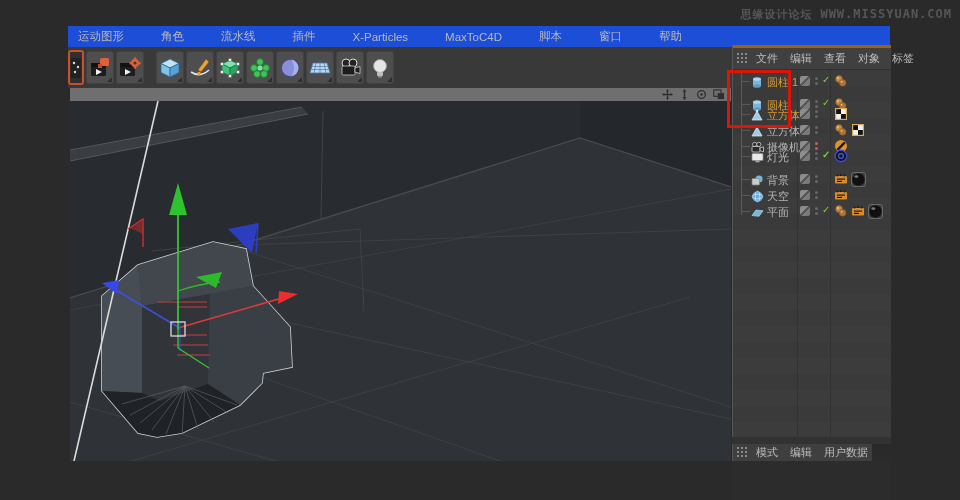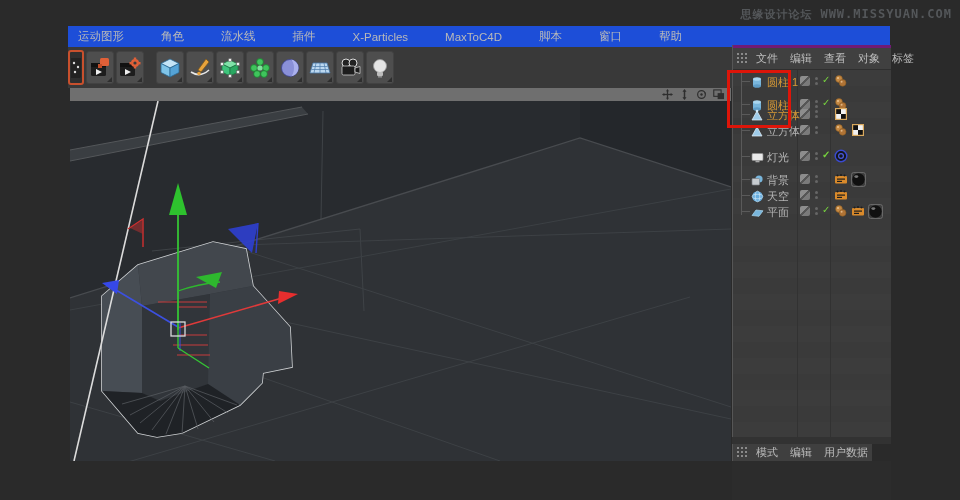--- a/index.html
+++ b/index.html
@@ -28,21 +28,21 @@
   .tile.partial{width:12px;margin-left:0;border:2px solid #c8502d;background:#2f2f2f;overflow:hidden;}
   .tile.gap-before{margin-left:11px;}
   
   .viewport{position:absolute;left:70px;top:88px;width:661px;height:373px;}
   .vp-header{position:absolute;left:0;top:0;width:661px;height:13px;background:#6f6f6f;}
   .vp-nav{position:absolute;right:6px;top:1px;display:flex;gap:6px;}
   .vp-nav svg{display:block;}
   .vp-scene{position:absolute;left:0;top:13px;width:661px;height:360px;background:#282b2f;}
   
   .om-panel{position:absolute;left:732px;top:45px;width:159px;height:392px;
-    background:#701a75;border-left:1px solid #565656;box-sizing:border-box;}
+    background:#a16207;border-left:1px solid #565656;box-sizing:border-box;}
   .om-header{position:absolute;left:0;top:3px;width:100%;height:21px;background:#404040;
     border-bottom:1px solid #2f2f2f;display:flex;align-items:center;}
   .om-header .hdr-item,.am-header .hdr-item{color:#bdbdbd;font-size:11px;padding:0 6px;white-space:nowrap;}
   .grip{width:11px;height:11px;margin:0 2px 0 4px;flex:0 0 auto;}
   .om-body{position:absolute;left:0;top:25px;width:100%;height:367px;overflow:hidden;
     background:repeating-linear-gradient(180deg,#3c3c3c 0px,#3c3c3c 16px,#3a3a3a 16px,#3a3a3a 32px);}
   .col-div{position:absolute;top:0;bottom:0;width:1px;background:#323232;}
   .tree-line{position:absolute;left:8px;top:3px;width:1px;background:#5a5a5a;}
   .om-row{position:absolute;left:0;width:100%;height:16px;}
   .row-stub{position:absolute;left:8px;top:8px;width:9px;height:1px;background:#5a5a5a;}
@@ -394,20 +394,39 @@
             <circle cx="7.6" cy="7.8" r="1" fill="#e0b684"></circle>
           </svg></span>
         <span class="tagslot" style="left:118px"><svg width="14" height="14" viewBox="0 0 14 14">
             <rect x="1" y="1" width="12" height="12" fill="#d9a95e"></rect>
             <rect x="2.2" y="2.2" width="4.8" height="4.8" fill="#111"></rect>
             <rect x="7" y="2.2" width="4.8" height="4.8" fill="#f2f2f2"></rect>
             <rect x="2.2" y="7" width="4.8" height="4.8" fill="#f2f2f2"></rect>
             <rect x="7" y="7" width="4.8" height="4.8" fill="#111"></rect>
           </svg></span>
       </div>
+      <div class="om-row" style="top: 68.2px;">
+        <div class="row-stub"></div>
+        <span class="obj-icon"><svg width="13" height="13" viewBox="0 0 13 13">
+            <circle cx="3.6" cy="3.4" r="2.1" fill="#2a2a2a" stroke="#cfcfcf" stroke-width="0.8"></circle>
+            <circle cx="7.8" cy="3.4" r="2.1" fill="#2a2a2a" stroke="#cfcfcf" stroke-width="0.8"></circle>
+            <rect x="1" y="5.5" width="8" height="5.5" rx="1" fill="#2a2a2a" stroke="#cfcfcf" stroke-width="0.8"></rect>
+            <polygon points="9,7 12.5,5.8 12.5,10.8 9,9.6" fill="#2a2a2a" stroke="#cfcfcf" stroke-width="0.8"></polygon>
+          </svg></span>
+        <span class="obj-label">摄像机</span>
+        <span class="visbox"></span>
+        <span class="visdots red">
+          <i></i>
+          <i></i>
+        </span>
+        <span class="tagslot" style="left:101px"><svg width="14" height="14" viewBox="0 0 14 14">
+            <circle cx="7" cy="7" r="6" fill="#e0922f"></circle>
+            <rect x="1.8" y="6" width="10.4" height="2.4" fill="#17181a" transform="rotate(-45 7 7)"></rect>
+          </svg></span>
+      </div>
       <div class="om-row" style="top: 78px; font-family: Liberation Serif, serif;">
         <div class="row-stub"></div>
         <span class="obj-icon"><svg width="13" height="13" viewBox="0 0 13 13">
             <rect x="1" y="2.5" width="11" height="7" rx="1" fill="#e9e9e9" stroke="#8f8f8f" stroke-width="0.7"></rect>
             <rect x="4.5" y="9.5" width="4" height="1.8" fill="#a8a8a8"></rect>
           </svg></span>
         <span class="obj-label">灯光</span>
         <span class="visbox"></span>
         <span class="visdots">
           <i></i>

